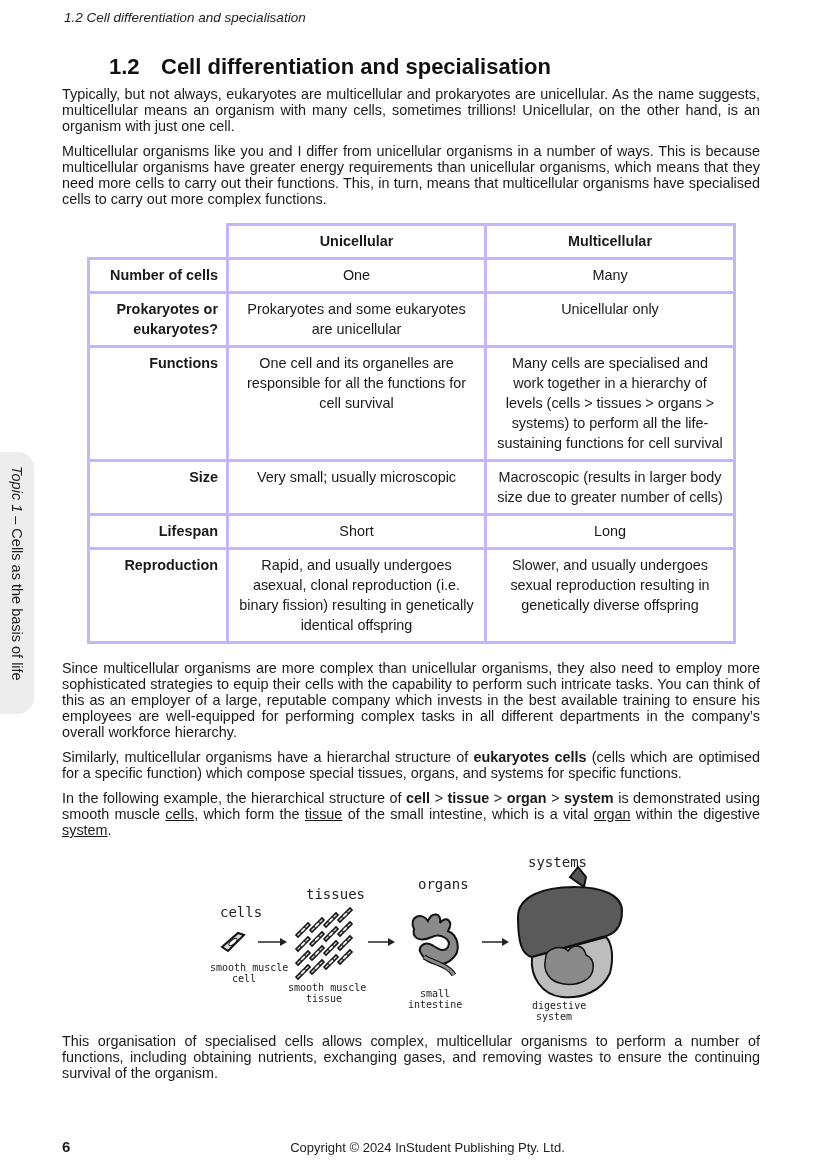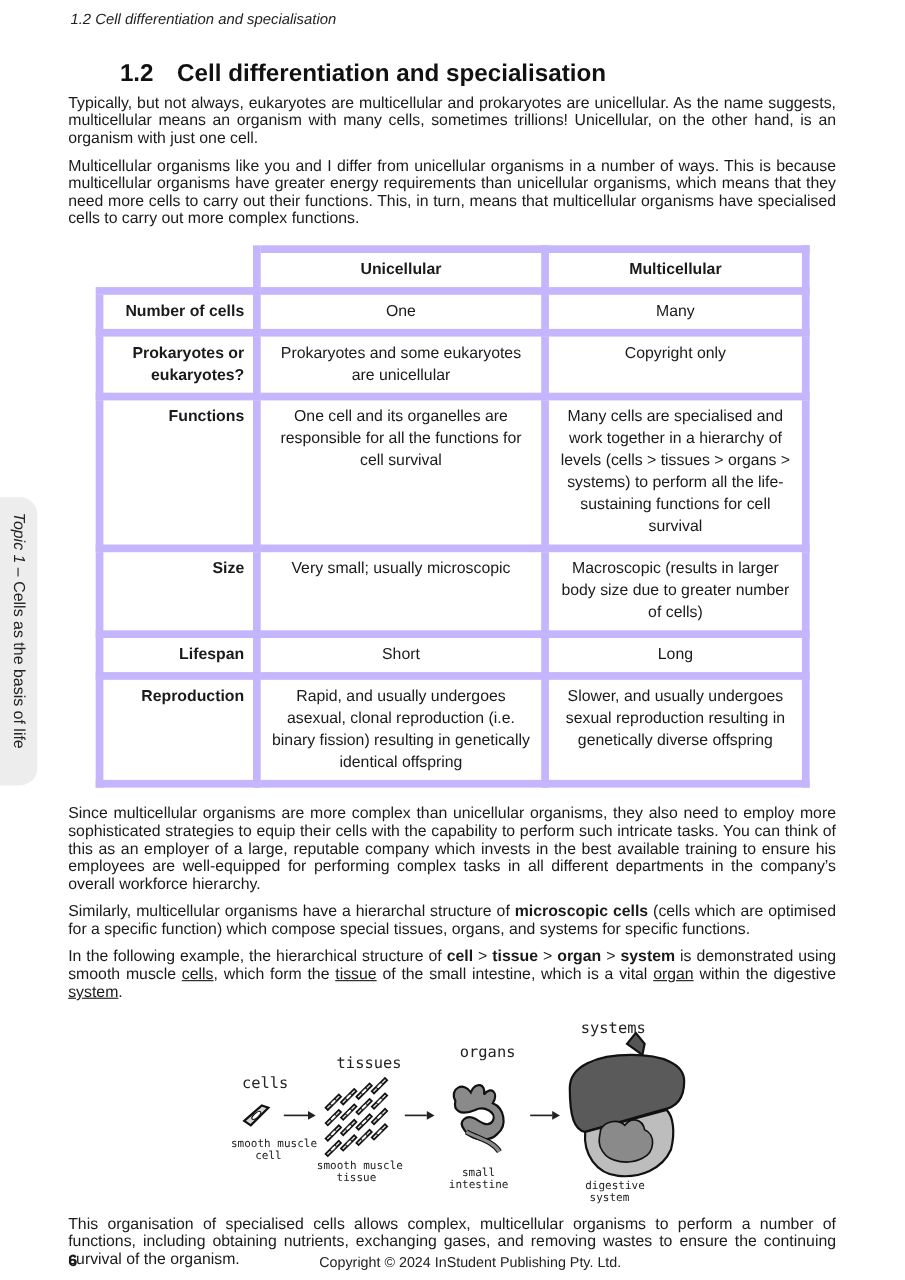--- a/index.html
+++ b/index.html
@@ -28,21 +28,21 @@
   p {
     margin: 0 0 9px 0; font-size: 14.4px; line-height: 16px; text-align: justify;
   }
   p b { font-weight: bold; }
   p u { text-decoration: underline; }
   table.cmp {
     border-collapse: collapse; margin: 16px 0 16px 25px; width: 649px;
     font-size: 14.4px; line-height: 20px;
   }
   table.cmp td, table.cmp th {
-    border: 7px solid #c4b5fd; vertical-align: top; text-align: center;
+    border: 3px solid #c4b5fd; vertical-align: top; text-align: center;
     padding: 5px 8px 6px 8px;
   }
   table.cmp th { font-weight: bold; }
   table.cmp td.rowhead { font-weight: bold; width: 120px; text-align: right; }
   table.cmp td.blank { border-top: none; border-left: none; }
   table.cmp td.c1 { width: 239px; }
   .figure { position: relative; width: 698px; height: 180px; margin: 4px 0 6px 0; }
   .figure svg { position: absolute; left: 0; top: 0; }
   .hand { font-family: "DejaVu Sans Mono", monospace; fill: #222; }
   .footer-num { position: absolute; left: 62px; top: 1138px; font-size: 15px; font-weight: bold; }
@@ -71,21 +71,21 @@
       <th>Multicellular</th>
     </tr>
     <tr>
       <td class="rowhead">Number of cells</td>
       <td class="c1">One</td>
       <td>Many</td>
     </tr>
     <tr>
       <td class="rowhead">Prokaryotes or eukaryotes?</td>
       <td class="c1">Prokaryotes and some eukaryotes are unicellular</td>
-      <td>Copyright only</td>
+      <td>Unicellular only</td>
     </tr>
     <tr>
       <td class="rowhead">Functions</td>
       <td class="c1">One cell and its organelles are responsible for all the functions for cell survival</td>
       <td>Many cells are specialised and work together in a hierarchy of levels (cells &gt; tissues &gt; organs &gt; systems) to perform all the life-sustaining functions for cell survival</td>
     </tr>
     <tr>
       <td class="rowhead">Size</td>
       <td class="c1">Very small; usually microscopic</td>
       <td>Macroscopic (results in larger body size due to greater number of cells)</td>
@@ -97,21 +97,21 @@
     </tr>
     <tr>
       <td class="rowhead">Reproduction</td>
       <td class="c1">Rapid, and usually undergoes asexual, clonal reproduction (i.e. binary fission) resulting in genetically identical offspring</td>
       <td>Slower, and usually undergoes sexual reproduction resulting in genetically diverse offspring</td>
     </tr>
   </tbody>
     </table>
 
   <p>Since multicellular organisms are more complex than unicellular organisms, they also need to employ more sophisticated strategies to equip their cells with the capability to perform such intricate tasks. You can think of this as an employer of a large, reputable company which invests in the best available training to ensure his employees are well-equipped for performing complex tasks in all different departments in the company’s overall workforce hierarchy.</p>
-  <p><span>Similarly, multicellular organisms have a hierarchal structure of </span><b>microscopic cells</b><span> (cells which are optimised for a specific function) which compose special tissues, organs, and systems for specific functions.</span></p>
+  <p><span>Similarly, multicellular organisms have a hierarchal structure of </span><b>eukaryotes cells</b><span> (cells which are optimised for a specific function) which compose special tissues, organs, and systems for specific functions.</span></p>
   <p><span>In the following example, the hierarchical structure of </span><b>cell</b><span> &gt; </span><b>tissue</b><span> &gt; </span><b>organ</b><span> &gt; </span><b>system</b><span> is demonstrated using smooth muscle </span><u>cells</u><span>, which form the </span><u>tissue</u><span> of the small intestine, which is a vital </span><u>organ</u><span> within the digestive </span><u>system</u><span>.</span></p>
 
   <div class="figure">
     <svg width="698" height="180" viewBox="0 0 698 180">
 
       <g>
         <path d="M160 100 L176 86 L182 88 L166 104 Z" fill="#d8d8d8" stroke="#111" stroke-width="2"></path>
         <ellipse cx="171" cy="95" rx="5" ry="2" transform="rotate(-40 171 95)" fill="#fff" stroke="#111" stroke-width="1"></ellipse>
       </g>
       <text class="hand" x="158" y="70" font-size="14">cells</text>

